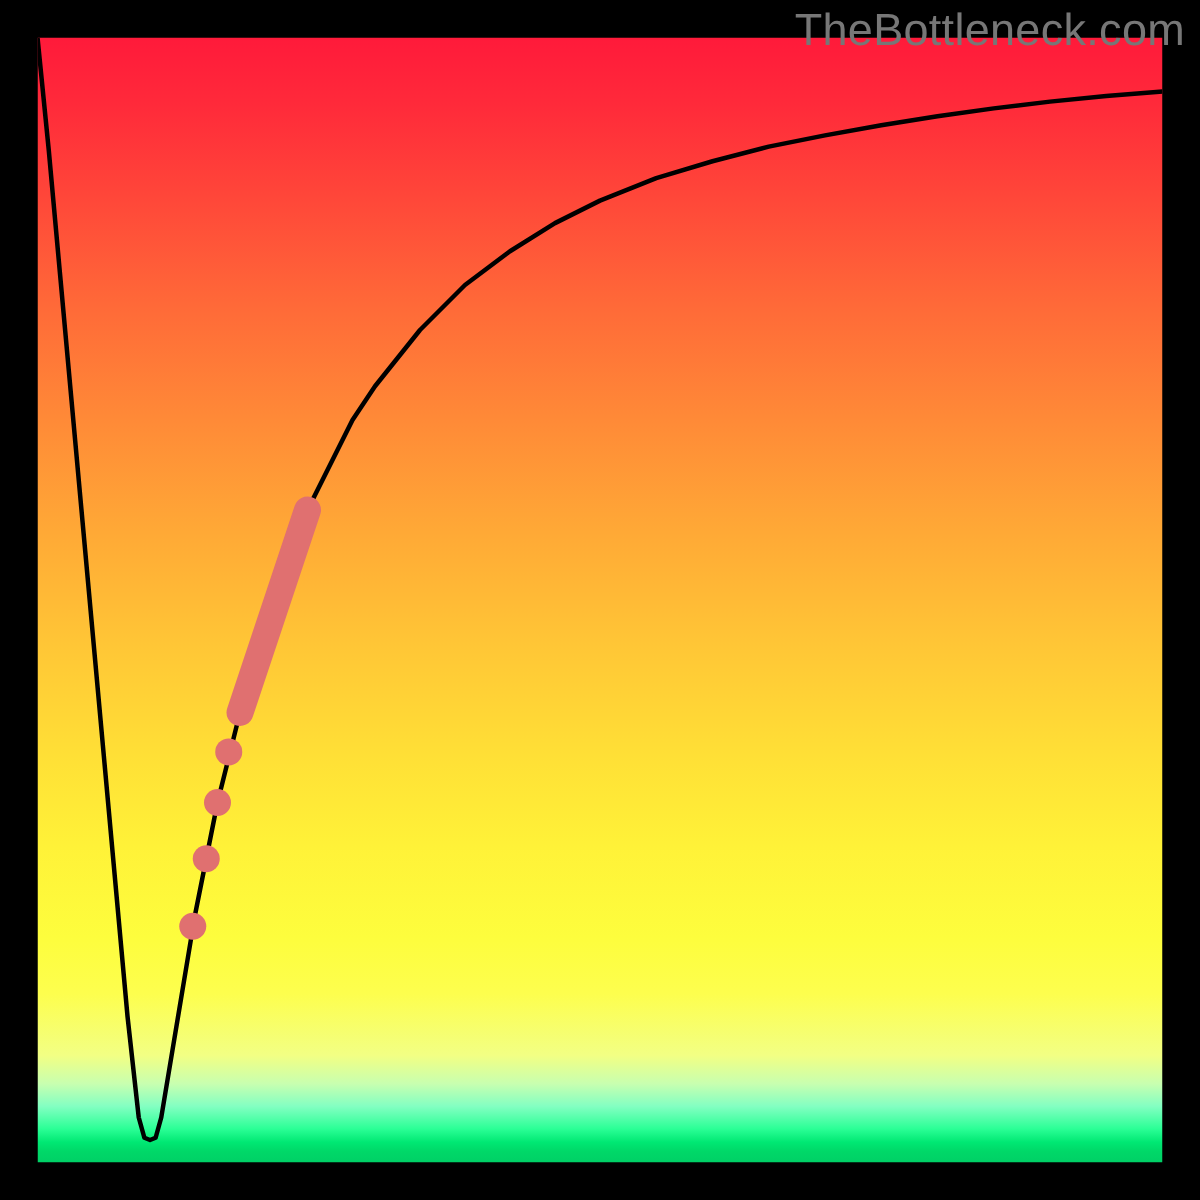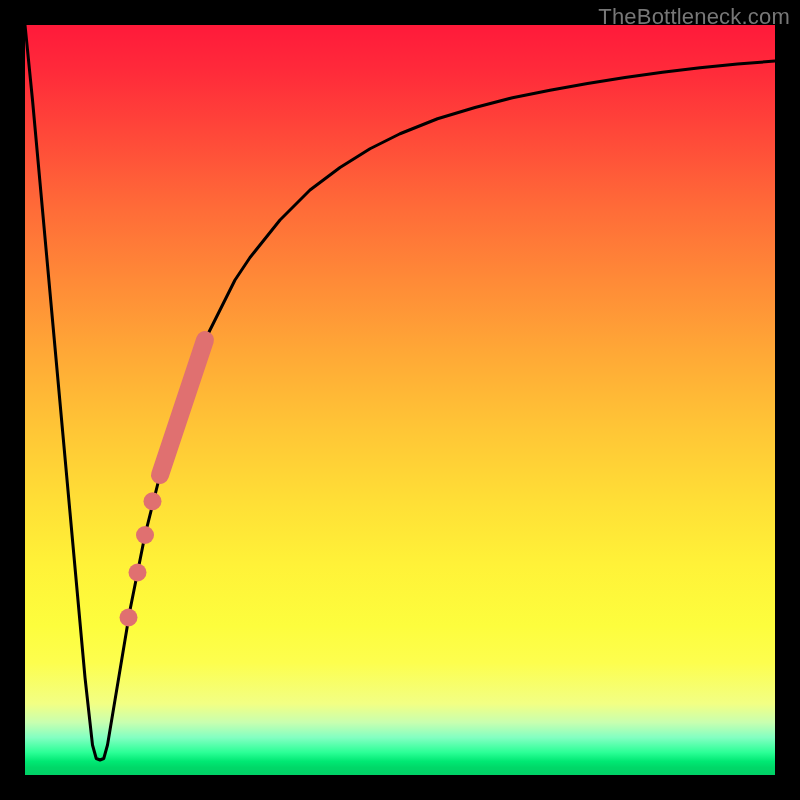--- a/index.html
+++ b/index.html
@@ -48,21 +48,21 @@
       #00e873 98.2%,
       #00d868 99%,
       #00d066 100%
     );
   }
   .watermark {
     position: absolute;
     top: 4px;
     right: 10px;
     color: #777;
-    font-size: 22px;
+    font-size: 30px;
     letter-spacing: 0.2px;
     font-weight: 400;
     user-select: none;
   }
   svg {
     position: absolute;
     inset: 0;
   }
 </style>
 </head>

